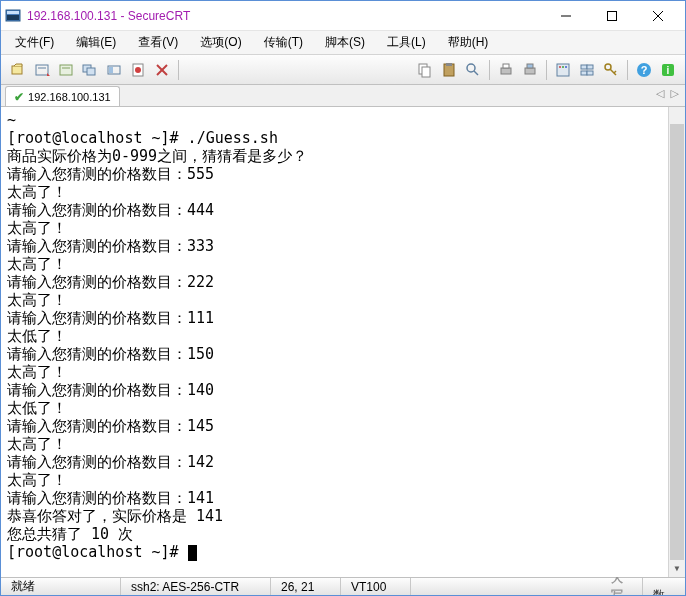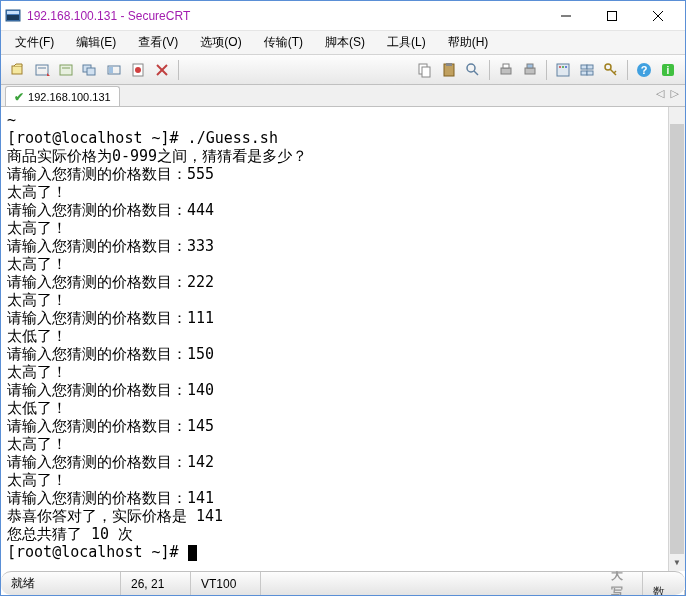--- a/index.html
+++ b/index.html
@@ -19,21 +19,21 @@
 .tab { height: 20px; background: #fff; border: 1px solid #c0c0c0; border-bottom: none; border-radius: 3px 3px 0 0; padding: 0 8px; display: flex; align-items: center; font-size: 11px; gap: 4px; cursor: pointer; }
 .tab-check { color: #3ca33c; font-weight: bold; font-size: 12px; }
 .tab-nav { position: absolute; right: 6px; top: 2px; display: flex; gap: 6px; font-size: 11px; color: #888; }
 .tab-nav span { cursor: pointer; }
 .terminal { flex: 1; background: #fff; color: #000; font-family: "Consolas", "SimSun", monospace; font-size: 15px; line-height: 18px; padding: 4px 6px; overflow: hidden; white-space: pre; position: relative; }
 .cursor { display: inline-block; width: 9px; height: 16px; background: #000; vertical-align: text-bottom; }
 .scrollbar { position: absolute; right: 0; top: 0; bottom: 0; width: 17px; background: #f0f0f0; border-left: 1px solid #d4d4d4; }
 .sb-btn { height: 17px; background: #f0f0f0; display: flex; align-items: center; justify-content: center; font-size: 8px; color: #606060; cursor: pointer; }
 .sb-thumb { position: absolute; top: 17px; bottom: 17px; left: 1px; right: 1px; background: #cdcdcd; }
 .sb-btn.down { position: absolute; bottom: 0; width: 100%; }
-.statusbar { height: 24px; background: linear-gradient(#fdfdfd, #e4e4e4); border-top: 1px solid #c0c0c0; display: flex; align-items: center; font-size: 12px; border-radius: 10px; }
+.statusbar { height: 18px; background: linear-gradient(#fdfdfd, #e4e4e4); border-top: 1px solid #c0c0c0; display: flex; align-items: center; font-size: 12px; }
 .sb-cell { padding: 0 10px; border-right: 1px solid #c8c8c8; height: 100%; display: flex; align-items: center; }
 .sb-cell:first-child { width: 120px; }
 .sb-cell.ssh { flex: 0 0 auto; width: 150px; }
 .sb-cell.pos1 { width: 70px; }
 .sb-cell.pos2 { width: 90px; }
 .sb-cell.vt { width: 70px; }
 .sb-cell.flex { flex: 1; border-right: none; }
 .sb-cell.cap { width: 42px; justify-content: center; color: #999; font-weight: bold; }
 .sb-cell.num { width: 42px; justify-content: center; color: #333; margin-top: 35px; }
 .term-content { position: absolute; left: 6px; top: 4px; right: 17px; }
@@ -236,18 +236,19 @@
 [root@localhost ~]# <span class="cursor"></span></div>
   <div class="scrollbar">
     <div class="sb-btn">▲</div>
     <div class="sb-thumb"></div>
     <div class="sb-btn down">▼</div>
   </div>
 </div>
 
 <div class="statusbar">
   <div class="sb-cell">就绪</div>
+  <div class="sb-cell ssh">ssh2: AES-256-CTR</div>
   <div class="sb-cell pos1">26,  21</div>
   <div class="sb-cell vt">VT100</div>
   <div class="sb-cell flex"></div>
   <div class="sb-cell cap">大写</div>
   <div class="sb-cell num">数字</div>
 </div>
 
 </body></html>

